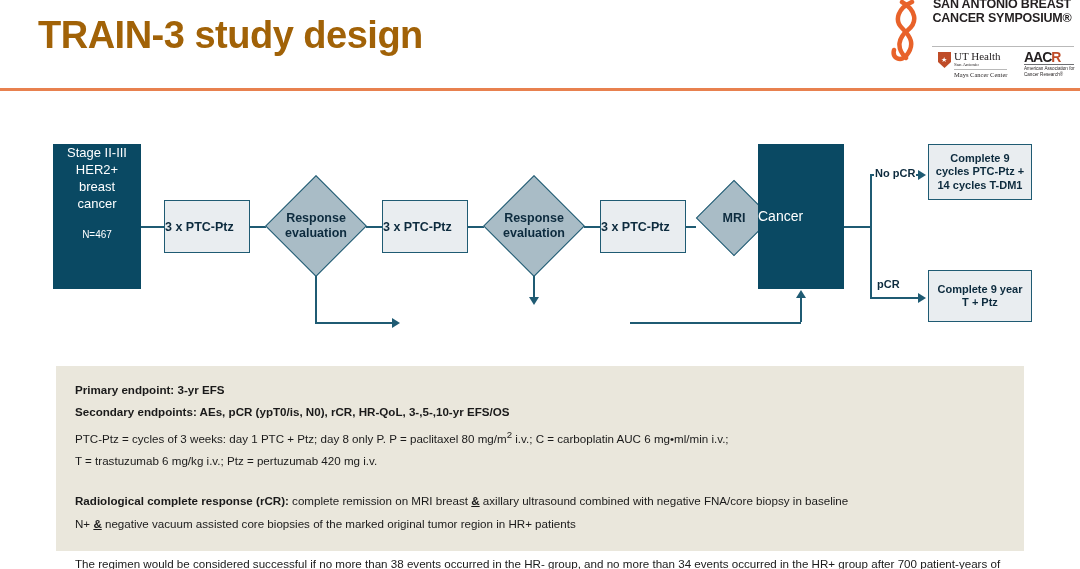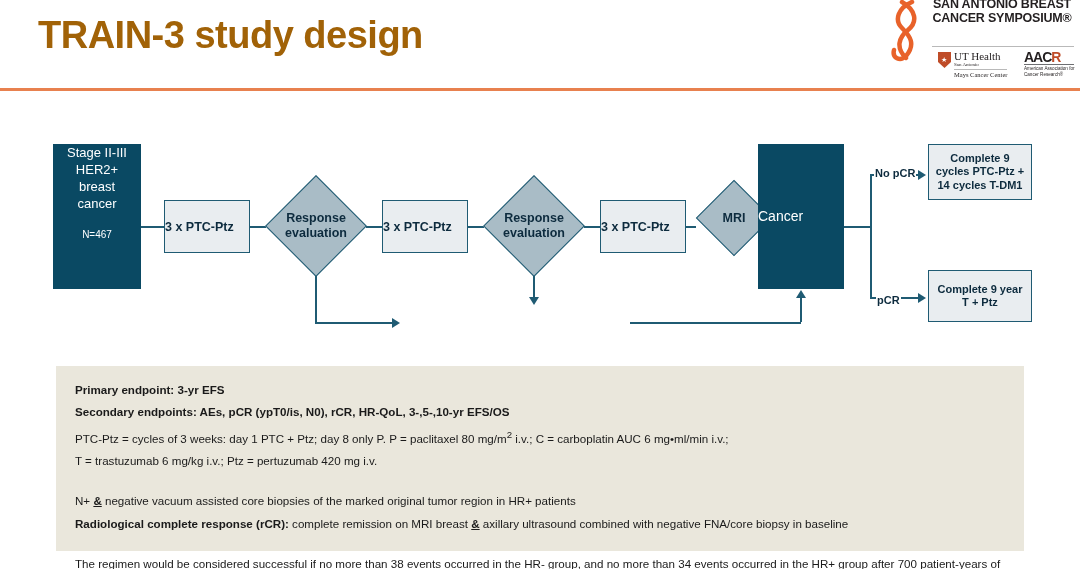--- a/index.html
+++ b/index.html
@@ -187,21 +187,21 @@
 
   <div class="conn h-line" style="left:870px;top:74px;width:52px;"></div>
   <div class="branch-label" style="left:874px;top:67px;">No pCR</div>
   <div class="arrow-r" style="left:918px;top:70px;"></div>
 
   <div class="node box-light" style="left:928px;top:44px;width:104px;height:56px;font-size:11px;line-height:13.5px;padding:0 4px;">
     <span>Complete 9 cycles PTC-Ptz + 14 cycles T-DM1</span>
   </div>
 
   <div class="conn h-line" style="left:870px;top:197px;width:52px;"></div>
-  <div class="branch-label" style="left:876px;top:194px;">pCR</div>
+  <div class="branch-label" style="left:876px;top:178px;">pCR</div>
   <div class="arrow-r" style="left:918px;top:193px;"></div>
 
   <div class="node box-light" style="left:928px;top:170px;width:104px;height:52px;font-size:11px;line-height:13.5px;padding:0 4px;">
     <span>Complete 9 year T + Ptz</span>
   </div>
 
 
   <div class="conn v-line" style="left:315px;top:176px;height:47px;"></div>
   <div class="conn h-line" style="left:315px;top:222px;width:77px;"></div>
   <div class="arrow-r" style="left:392px;top:218px;"></div>
@@ -222,22 +222,22 @@
     <span class="fn-bold">Secondary endpoints:</span><span class="fn-bold"> AEs, pCR (ypT0/is, N0), rCR, HR-QoL, 3-,5-,10-yr EFS/OS</span>
   </p>
   <p>
     <span>PTC-Ptz = cycles of 3 weeks: day 1 PTC + Ptz; day 8 only P. P = paclitaxel 80 mg/m</span><sup>2</sup><span> i.v.; C = carboplatin AUC 6 mg•ml/min i.v.;</span>
   </p>
   <p>T = trastuzumab 6 mg/kg i.v.; Ptz = pertuzumab 420 mg i.v.</p>
 
   <div class="gap"></div>
 
   <p>
+    <span class="fn-bold">Radiological complete response (rCR):</span><span> complete remission on MRI breast </span><u class="fn-bold">&amp;</u><span> axillary ultrasound combined with negative FNA/core biopsy in baseline</span>
+  </p>
+  <p>
     <span>N+ </span><u class="fn-bold">&amp;</u><span> negative vacuum assisted core biopsies of the marked original tumor region in HR+ patients</span>
-  </p>
-  <p>
-    <span class="fn-bold">Radiological complete response (rCR):</span><span> complete remission on MRI breast </span><u class="fn-bold">&amp;</u><span> axillary ultrasound combined with negative FNA/core biopsy in baseline</span>
   </p>
 
   <div class="gap"></div>
 
   <p>The regimen would be considered successful if no more than 38 events occurred in the HR- group, and no more than 34 events occurred in the HR+ group after 700 patient-years of follow-up.</p>
 </div>
 
 </body></html>

